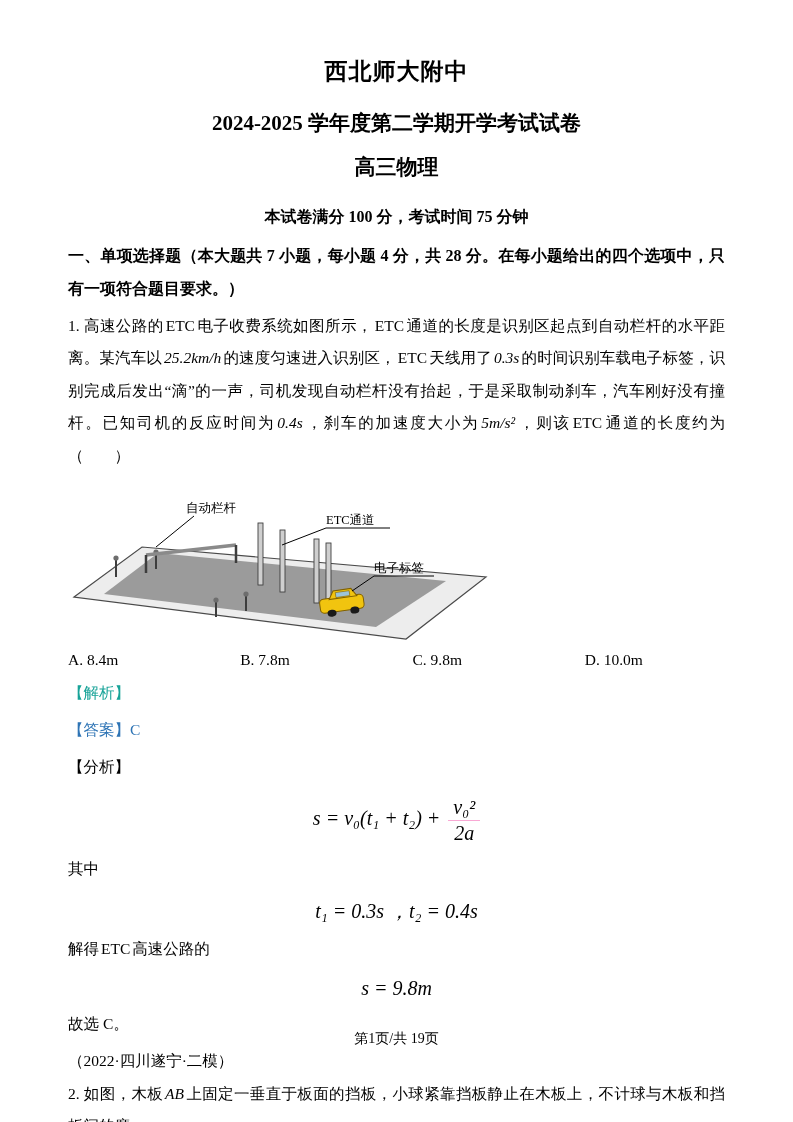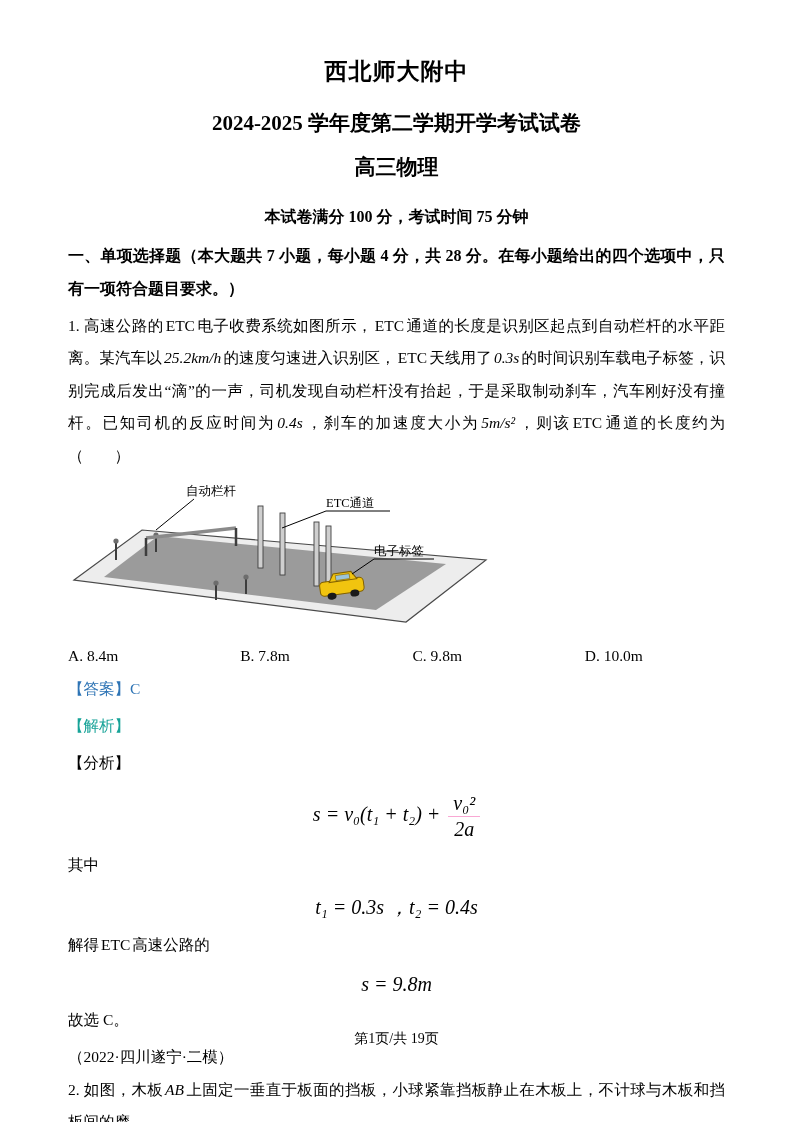--- a/index.html
+++ b/index.html
@@ -10,22 +10,22 @@
   }
   .title{text-align:center;font-weight:bold;margin:6px;}
   .title.school{font-size:23px;letter-spacing:1px;margin-top:6px;}
   .title.exam{font-size:21px;margin-top:22px;}
   .title.subject{font-size:21px;margin-top:16px;}
   .exam-info{text-align:center;font-weight:bold;font-size:16px;margin:26px 0 0;}
   .section-title{font-weight:bold;font-size:16px;line-height:2.05;margin:12px 0 0;text-align:justify;}
   p.body{font-size:15.5px;line-height:2.1;margin:4px 0 0;text-align:justify;}
   .math{font-style:italic;margin:0 2px;white-space:nowrap;}
   .rm{margin:0 2px;}
-  .diagram-wrap{margin:8px 0 0;}
-  .options{display:flex;font-size:15.5px;margin-top:13px;gap:32px;}
+  .diagram-wrap{margin:25px 0 0;}
+  .options{display:flex;font-size:15.5px;margin-top:0;gap:32px;}
   .options span{width:25%;}
   .ans{font-size:15.5px;line-height:1.6;margin:12px 0 0;}
   .answer-line{color:var(--color-answer,#2e74b5);}
   .analysis-line{color:var(--color-analysis,#17a398);}
   .formula{text-align:center;font-size:20px;margin:16px 0 10px;}
   .frac{display:inline-block;vertical-align:middle;text-align:center;line-height:1.15;margin-left:4px;}
   .frac .num{display:block;border-bottom:1px solid #f9a8d4;padding:0 5px 1px;}
   .frac .den{display:block;padding:1px 5px 0;}
   .footer{position:absolute;left:0;right:0;bottom:74px;text-align:center;font-size:14px;}
   svg text{font-size:12.5px;font-family:inherit;fill:#000;}
@@ -95,22 +95,22 @@
     </svg>
   </div>
 
   <div class="options">
     <span>A. 8.4m</span>
     <span>B. 7.8m</span>
     <span>C. 9.8m</span>
     <span>D. 10.0m</span>
   </div>
 
+  <p class="ans analysis-line">【解析】</p>
   <p class="ans answer-line">【答案】C</p>
-  <p class="ans analysis-line">【解析】</p>
   <p class="ans">【分析】</p>
 
   <p class="formula"><span class="math">s = v₀(t₁ + t₂) +</span><span class="frac"><span class="num math">v₀²</span><span class="den math">2a</span></span></p>
 
   <p class="ans">其中</p>
 
   <p class="formula"><span class="math">t₁ = 0.3s ，t₂ = 0.4s</span></p>
 
   <p class="ans"><span>解得</span><span class="rm">ETC</span><span>高速公路的</span></p>
 

